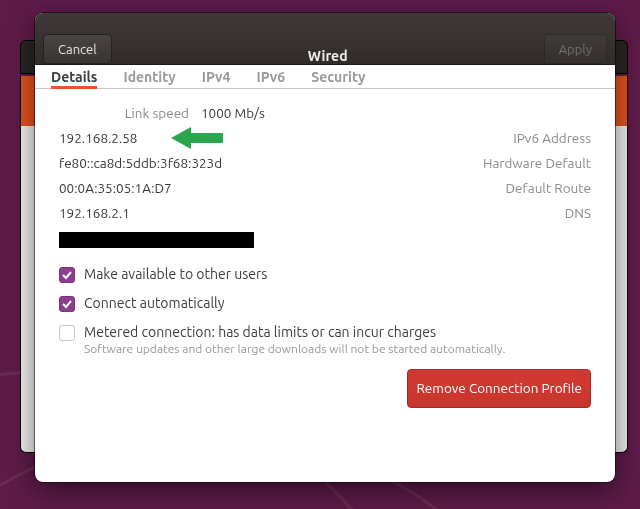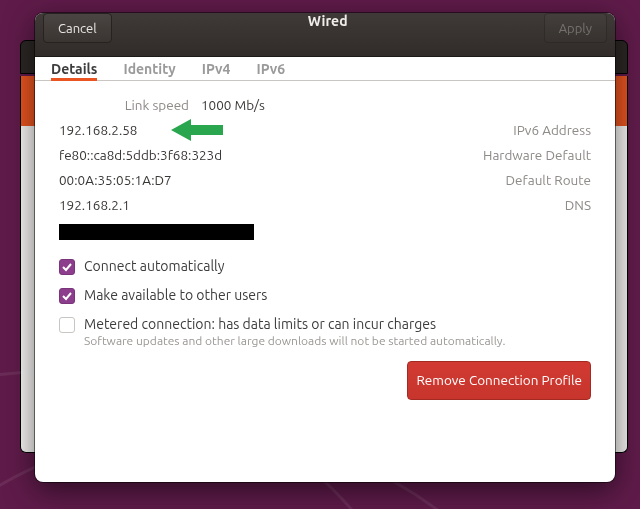--- a/index.html
+++ b/index.html
@@ -66,24 +66,24 @@
     left: 35px; right: 25px; top: 13px; bottom: 27px;
     background: #fff;
     border-radius: 8px;
     box-shadow: 0 8px 30px rgba(0,0,0,.55), 0 0 0 1px rgba(0,0,0,.5);
     overflow: hidden;
     display: flex;
     flex-direction: column;
   }
 
   .titlebar {
-    height: 44px;
+    height: 52px;
     background: linear-gradient(var(--header-grad-1), var(--header-grad-2));
     display: flex;
-    align-items: flex-start;
+    align-items: flex-end;
     justify-content: space-between;
     padding: 0 8px;
     color: #f0eeec;
     border-bottom: 1px solid #1c1917;
   }
   .hbtn {
     height: 30px;
     padding: 0 14px;
     border-radius: 4px;
     background: linear-gradient(#4a4542,#3b3532);
@@ -234,20 +234,23 @@
       </div>
     <div class="tab">
         <span>Identity</span>
       </div>
     <div class="tab">
         <span>IPv4</span>
       </div>
     <div class="tab">
         <span>IPv6</span>
       </div>
+    <div class="tab">
+        <span>Security</span>
+      </div>
   </div>
 
   <div class="content">
 
     <div class="grid">
       <div class="lbl">Link speed</div>
       <div class="val">1000 Mb/s</div>
 
       <div class="val">
         <span>192.168.2.58</span>
@@ -263,37 +266,37 @@
       <div class="val">00:0A:35:05:1A:D7</div>
 
       <div class="lbl">Default Route</div>
       <div class="val">192.168.2.1</div>
 
       <div class="lbl">DNS</div>
       <div class="val"><span class="redacted"></span></div>
     </div>
 
     <div class="checks">
+
+      <div class="check-row">
+        <span class="cbox checked">
+          <svg viewBox="0 0 10 10">
+              <polyline points="1,5 4,8 9,2" fill="none" stroke="#fff" stroke-width="2"></polyline>
+            </svg>
+        </span>
+        <span class="check-text">Make available to other users</span>
+      </div>
 
       <div class="check-row">
         <span class="cbox checked">
           <svg viewBox="0 0 10 10">
               <polyline points="1,5 4,8 9,2" fill="none" stroke="#fff" stroke-width="2"></polyline>
             </svg>
         </span>
         <span class="check-text">Connect automatically</span>
-      </div>
-
-      <div class="check-row">
-        <span class="cbox checked">
-          <svg viewBox="0 0 10 10">
-              <polyline points="1,5 4,8 9,2" fill="none" stroke="#fff" stroke-width="2"></polyline>
-            </svg>
-        </span>
-        <span class="check-text">Make available to other users</span>
       </div>
 
       <div class="check-row">
         <span class="cbox">
           
         </span>
         <span class="check-text">
           <span>Metered connection: has data limits or can incur charges</span>
           <div class="check-sub">Software updates and other large downloads will not be started automatically.</div>
         </span>

